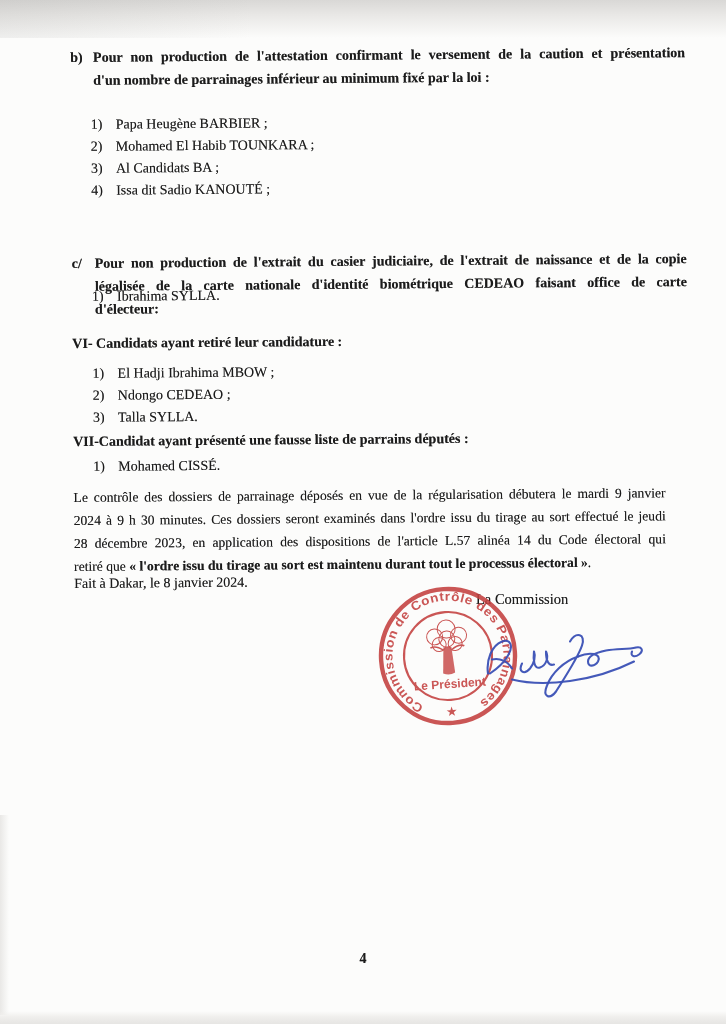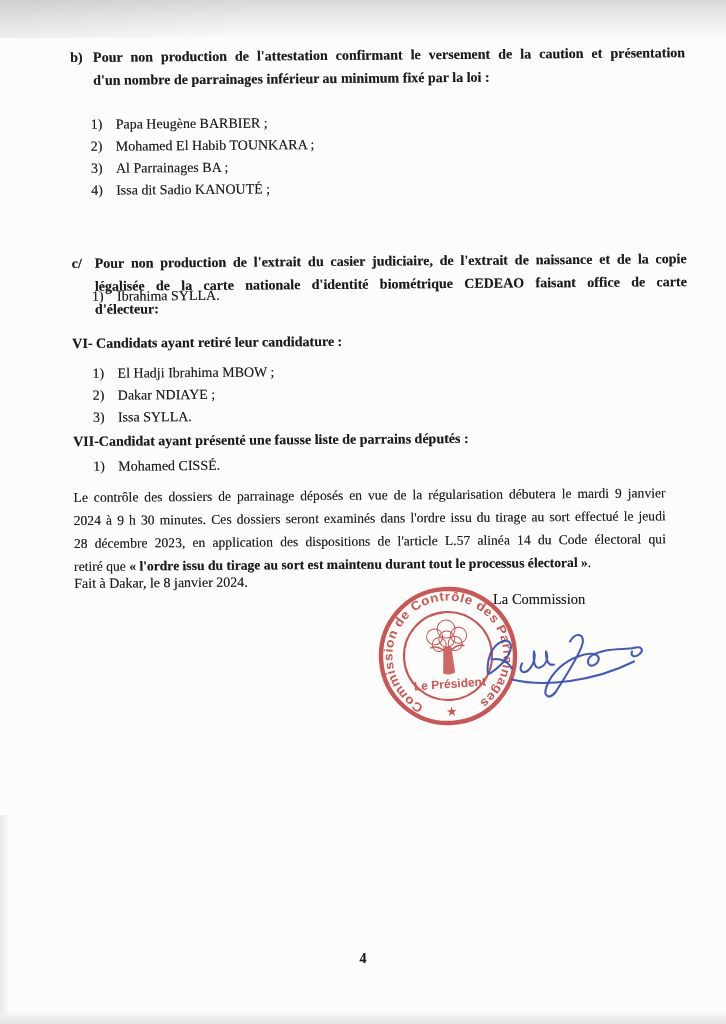--- a/index.html
+++ b/index.html
@@ -38,21 +38,21 @@
   .hd .marker { position:absolute; left:0; top:0; }
   .jline { text-align:justify; text-align-last:justify; }
   .lastline { text-align:left; }
   .li { display:flex; line-height:22px; padding-left:20px; }
   .li .num { width:25px; flex:none; }
   .bold-head { font-weight:bold; }
   .para { }
   .para .bold { font-weight:bold; }
   .dateline { }
   .commission-label {
-    position:absolute; left:493px; top:591px; font-size:14.5px;
+    position:absolute; left:476px; top:591px; font-size:14.5px;
     text-shadow:0 0 0.5px rgba(30,30,30,0.55);
   }
   .stamp {
     position:absolute; left:376px; top:584px; width:144px; height:144px;
     transform:rotate(-4deg); opacity:0.88;
   }
   .stamp circle { fill:none; stroke:#c4403f; }
   .ring-text {
     font-family:"Liberation Sans", sans-serif; font-weight:bold;
     font-size:12.5px; fill:#c4403f; letter-spacing:0.5px;
@@ -94,21 +94,21 @@
       <div class="li">
         <span class="num">1)</span>
         <span>Papa Heugène BARBIER ;</span>
       </div>
       <div class="li">
         <span class="num">2)</span>
         <span>Mohamed El Habib TOUNKARA ;</span>
       </div>
       <div class="li">
         <span class="num">3)</span>
-        <span>Al Parrainages BA ;</span>
+        <span>Al Candidats BA ;</span>
       </div>
       <div class="li">
         <span class="num">4)</span>
         <span>Issa dit Sadio KANOUTÉ ;</span>
       </div>
     </div>
 
     <div class="blk hd" style="top:160px;">
       <span class="marker">c/</span>
       <div class="jline">Pour non production de l'extrait du casier judiciaire, de l'extrait de naissance et de la copie</div>
@@ -125,25 +125,25 @@
 
     <div class="blk bold-head" style="top:286px;">VI- Candidats ayant retiré leur candidature :</div>
 
     <div class="blk" style="top:317px;">
       <div class="li">
         <span class="num">1)</span>
         <span>El Hadji Ibrahima MBOW ;</span>
       </div>
       <div class="li">
         <span class="num">2)</span>
-        <span>Dakar NDIAYE ;</span>
+        <span>Ndongo CEDEAO ;</span>
       </div>
       <div class="li">
         <span class="num">3)</span>
-        <span>Issa SYLLA.</span>
+        <span>Talla SYLLA.</span>
       </div>
     </div>
 
     <div class="blk bold-head" style="top:384px;">VII-Candidat ayant présenté une fausse liste de parrains députés :</div>
 
     <div class="blk" style="top:410px;">
       <div class="li">
         <span class="num">1)</span>
         <span>Mohamed CISSÉ.</span>
       </div>

